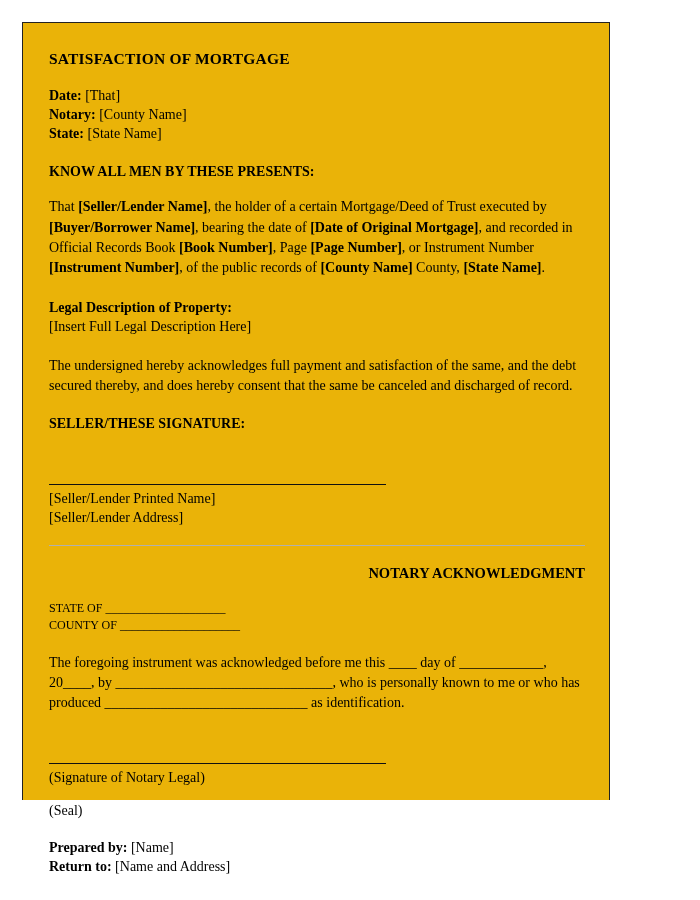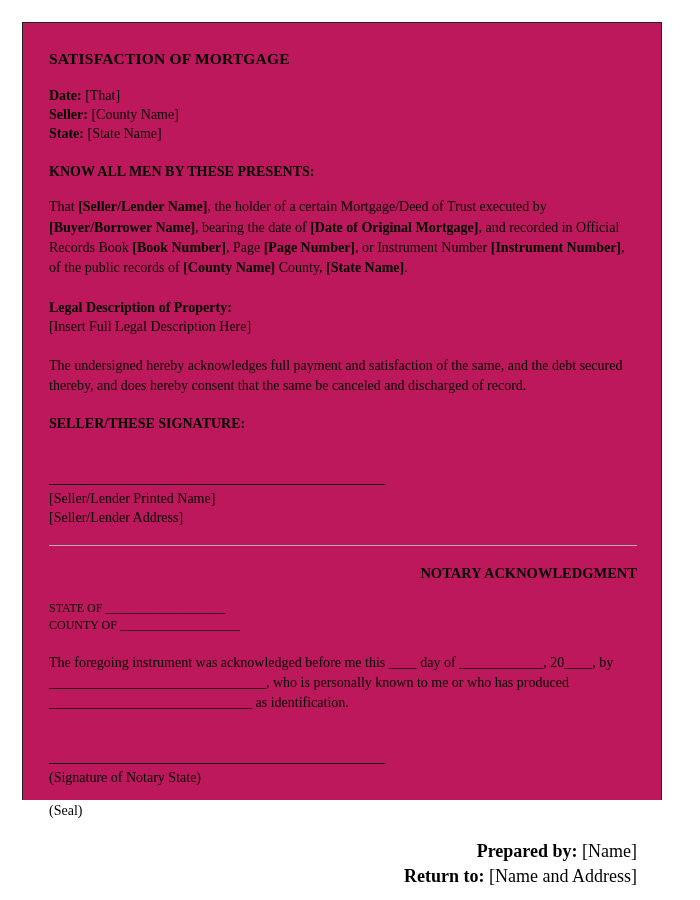--- a/index.html
+++ b/index.html
@@ -13,28 +13,28 @@
     font-family: "Liberation Serif", "DejaVu Serif", serif;
     color: #000000;
     overflow: hidden;
   }
 
   
   .page {
     position: absolute;
     left: 22px;
     top: 22px;
-    width: 640px;
+    width: 588px;
     height: 778px;
     border-left: 1.5px solid #222222;
     border-top: 1.5px solid #222222;
     border-right: 1.5px solid #222222;
     border-bottom: none;
     box-sizing: border-box;
-    background: #be185d;
+    background: #eab308;
   }
 
   .content {
     padding: 26px 24px 0 26px;
   }
 
   .doc-title {
     font-size: 15.5px;
     font-weight: bold;
     letter-spacing: 0.2px;
@@ -122,43 +122,42 @@
     line-height: 1.4;
   }
 
   .seal {
     font-size: 14px;
     line-height: 1.4;
     margin: 0 0 19px 0;
   }
 
   .footer-block {
-    font-size: 18px;
+    font-size: 14px;
     line-height: 1.35;
-    text-align: right;
   }
 
   .spacer-sm { height: 14px; }
   .spacer-md { height: 19px; }
 </style>
 </head>
 <body>
 
 <div class="page">
   <div class="content">
 
     <div class="doc-title">SATISFACTION OF MORTGAGE</div>
 
     <div class="field-block">
       <div class="field-line">
         <span class="lbl">Date:</span>
         <span>[That]</span>
       </div>
       <div class="field-line">
-        <span class="lbl">Seller:</span>
+        <span class="lbl">Notary:</span>
         <span>[County Name]</span>
       </div>
       <div class="field-line">
         <span class="lbl">State:</span>
         <span>[State Name]</span>
       </div>
     </div>
 
     <div class="section-head">KNOW ALL MEN BY THESE PRESENTS:</div>
 
@@ -182,21 +181,21 @@
 
     <div class="blank-line"><span>STATE OF </span><span>____________________</span></div>
     <div class="blank-line"><span>COUNTY OF </span><span>____________________</span></div>
 
     <div class="spacer-md"></div>
 
     <div class="body-para"><span>The foregoing instrument was acknowledged before me this </span><span>____</span><span> day of </span><span>____________</span><span>, 20</span><span>____</span><span>, by </span><span>_______________________________</span><span>, who is personally known to me or who has produced </span><span>_____________________________</span><span> as identification.</span></div>
 
     <div class="sig-gap-notary"></div>
     <div class="sig-rule"></div>
-    <div class="sig-sub">(Signature of Notary State)</div>
+    <div class="sig-sub">(Signature of Notary Legal)</div>
 
     <div class="spacer-sm"></div>
     <div class="seal">(Seal)</div>
 
     <div class="footer-block">
       <div>
         <span class="lbl">Prepared by:</span>
         <span>[Name]</span>
       </div>
       <div>

